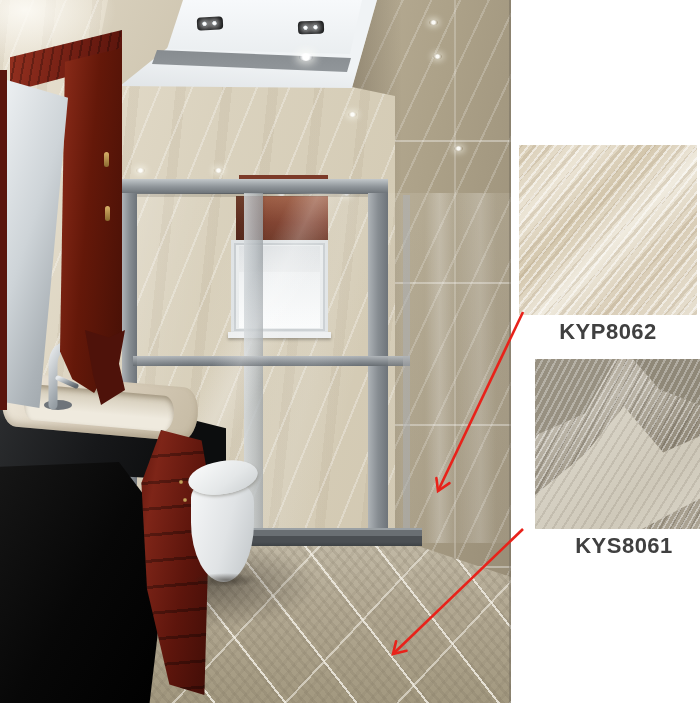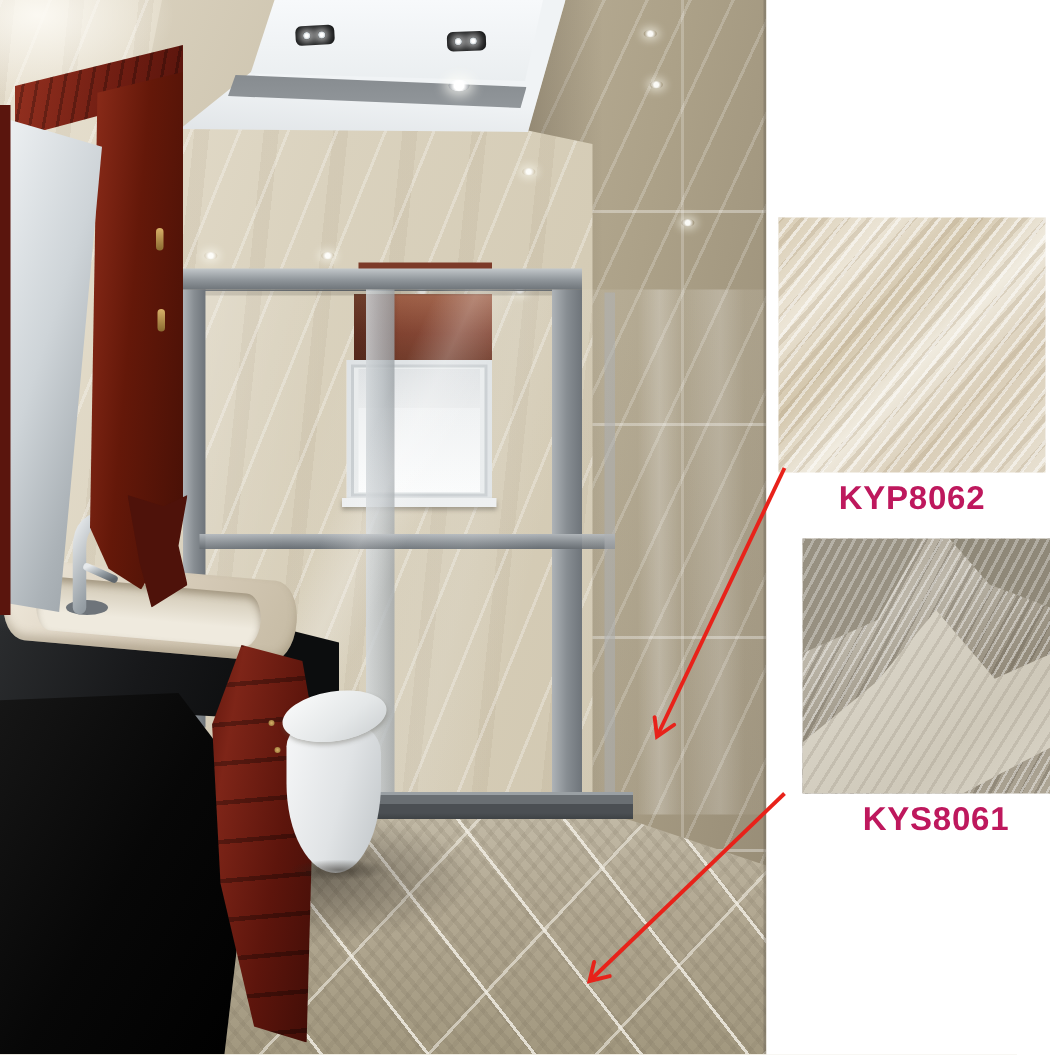--- a/index.html
+++ b/index.html
@@ -168,21 +168,21 @@
       linear-gradient(150deg,#a89f8f 0%,#bdb7aa 30%,#948c7c 60%,#b0a898 100%);}
   .kys-light{position:absolute;inset:0;
     clip-path:polygon(0 80%,28% 56%,50% 28%,72% 55%,100% 42%,100% 78%,60% 100%,0 100%);
     background:repeating-linear-gradient(122deg, rgba(120,110,95,.18) 0 2px, rgba(120,110,95,0) 2px 8px),
                linear-gradient(140deg,#e2ded3,#cfc9ba 70%,#dbd6c9);}
   .kys-dark1{position:absolute;inset:0;clip-path:polygon(0 0,45% 0,28% 32%,0 45%);
     background:repeating-linear-gradient(118deg, rgba(255,255,255,.30) 0 2px, rgba(255,255,255,0) 2px 6px),#979081;}
   .kys-dark2{position:absolute;inset:0;clip-path:polygon(55% 0,100% 0,100% 30%,70% 18%);
     background:repeating-linear-gradient(118deg, rgba(255,255,255,.30) 0 2px, rgba(255,255,255,0) 2px 6px),#8f8878;}
   .sample-label{display:block;width:178px;text-align:center;margin-top:4px;
-    font-weight:700;font-size:22px;letter-spacing:.5px;color:#be185d;}
+    font-weight:700;font-size:22px;letter-spacing:.5px;color:#404040;}
 
   .arrows{position:absolute;left:0;top:0;width:700px;height:703px;pointer-events:none;}
 </style>
 </head>
 <body>
 
 <div class="canvas">
 
   <div class="scene">
     <div class="abs wall-base"></div>

